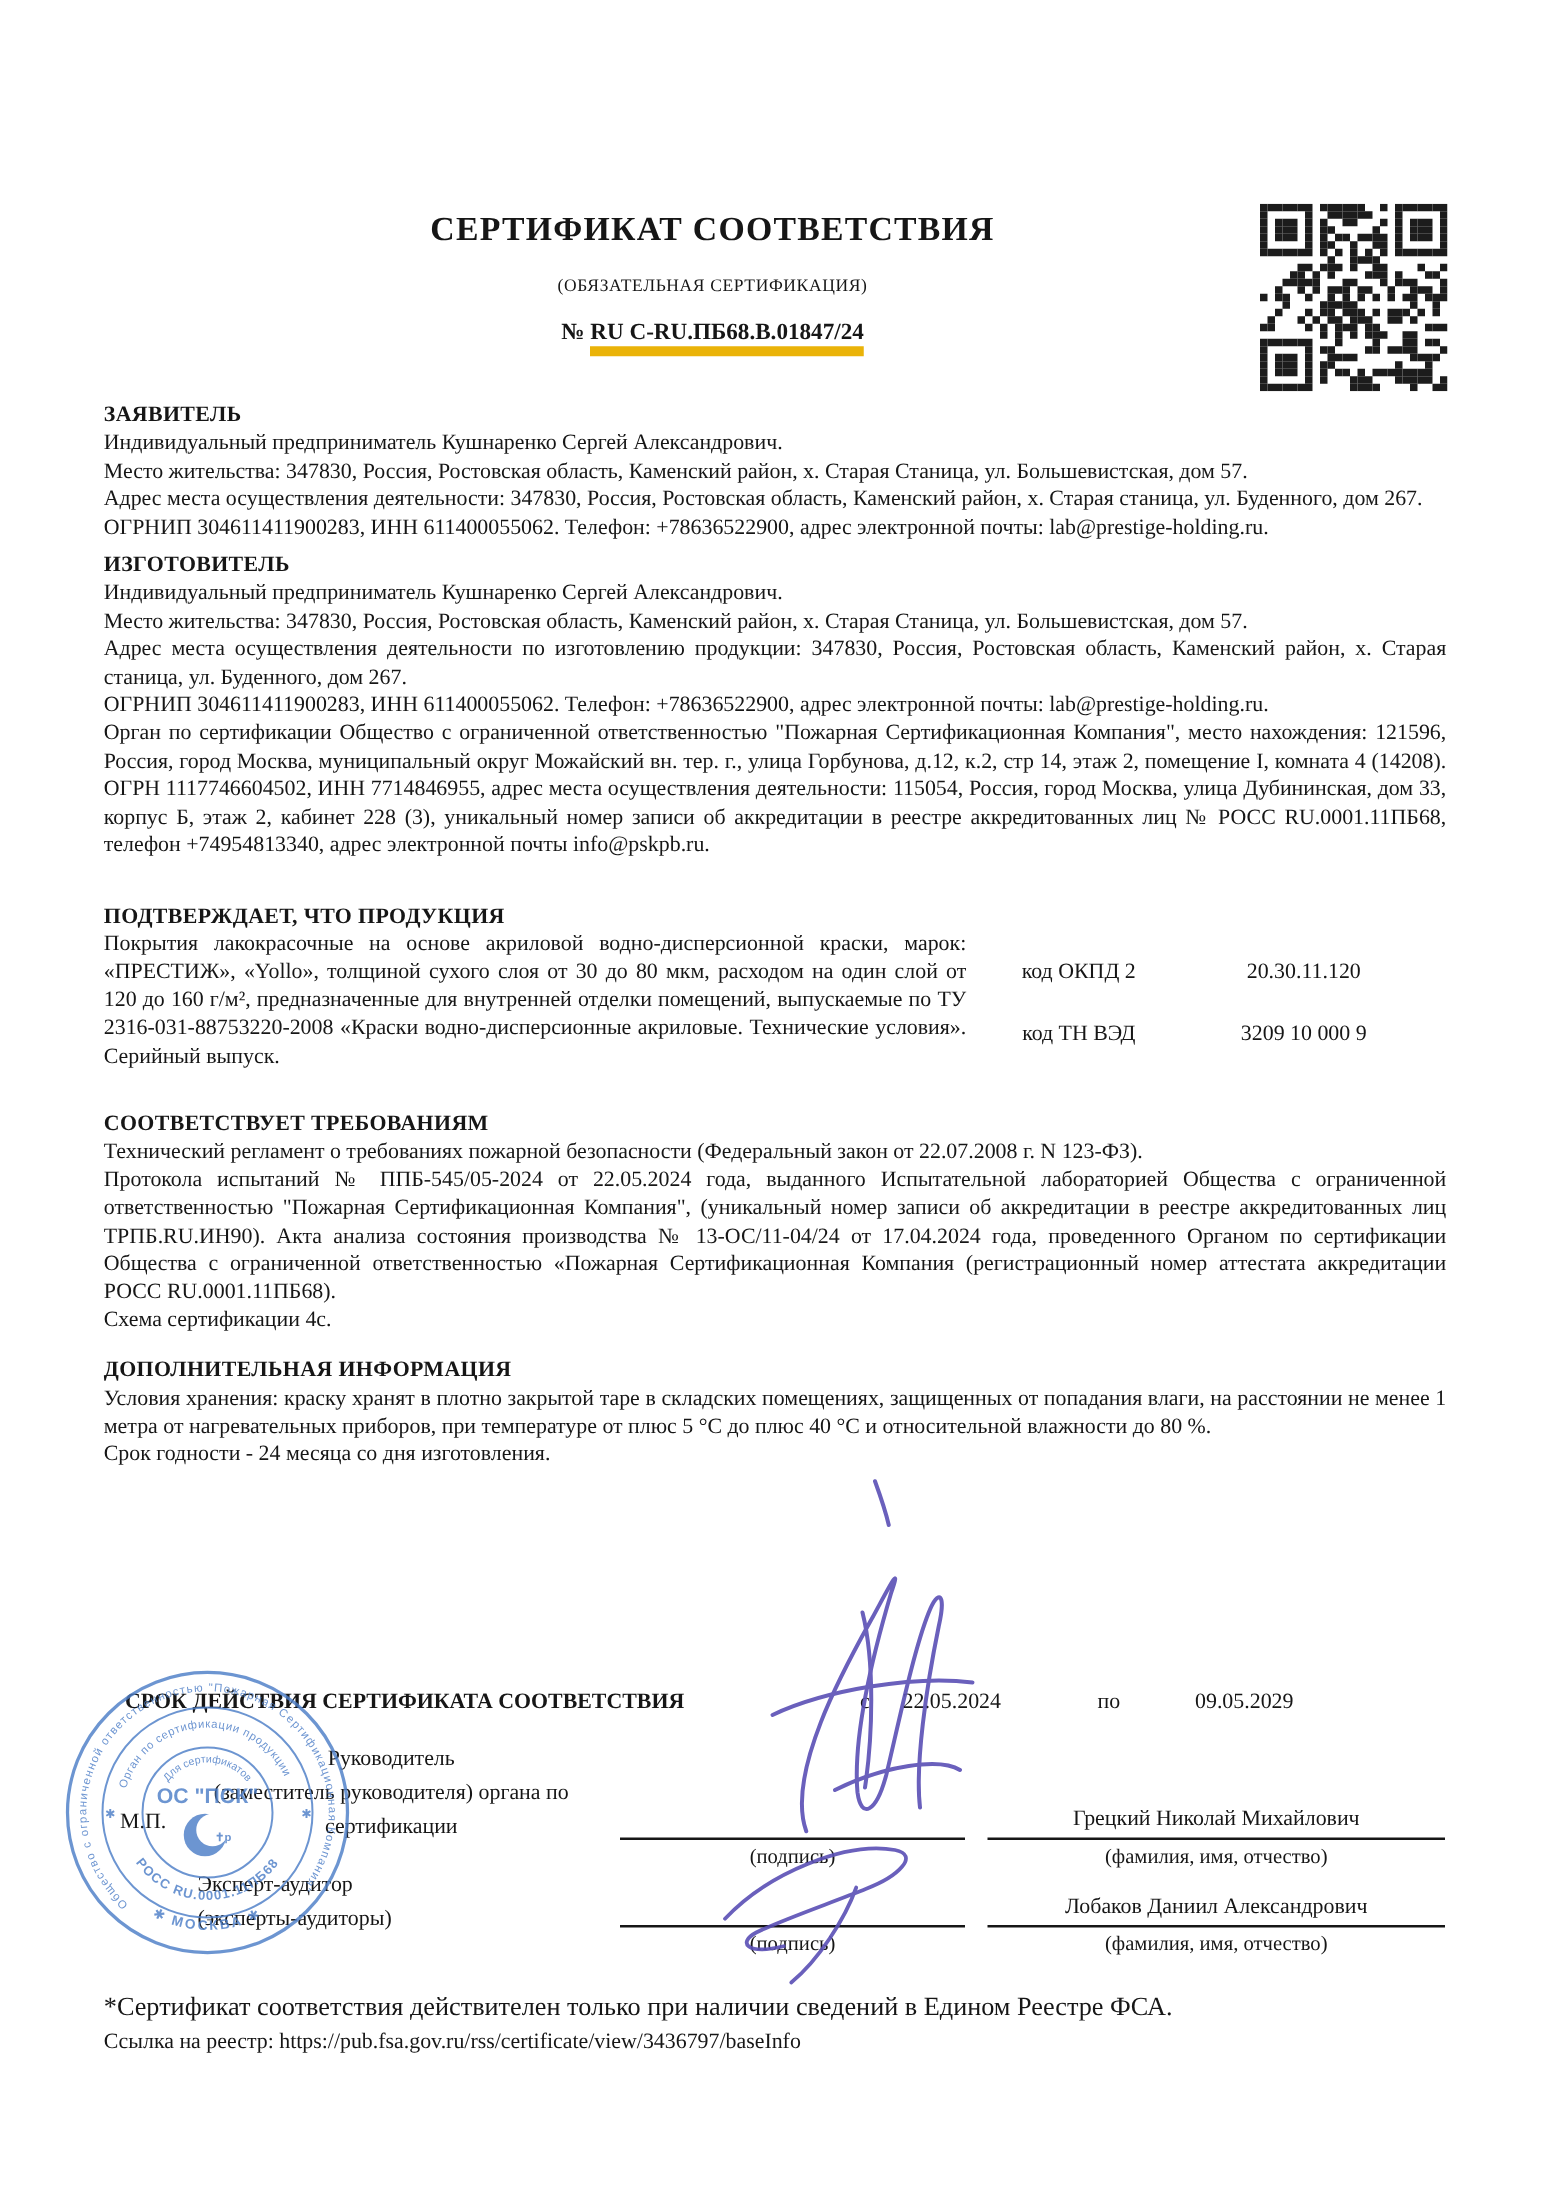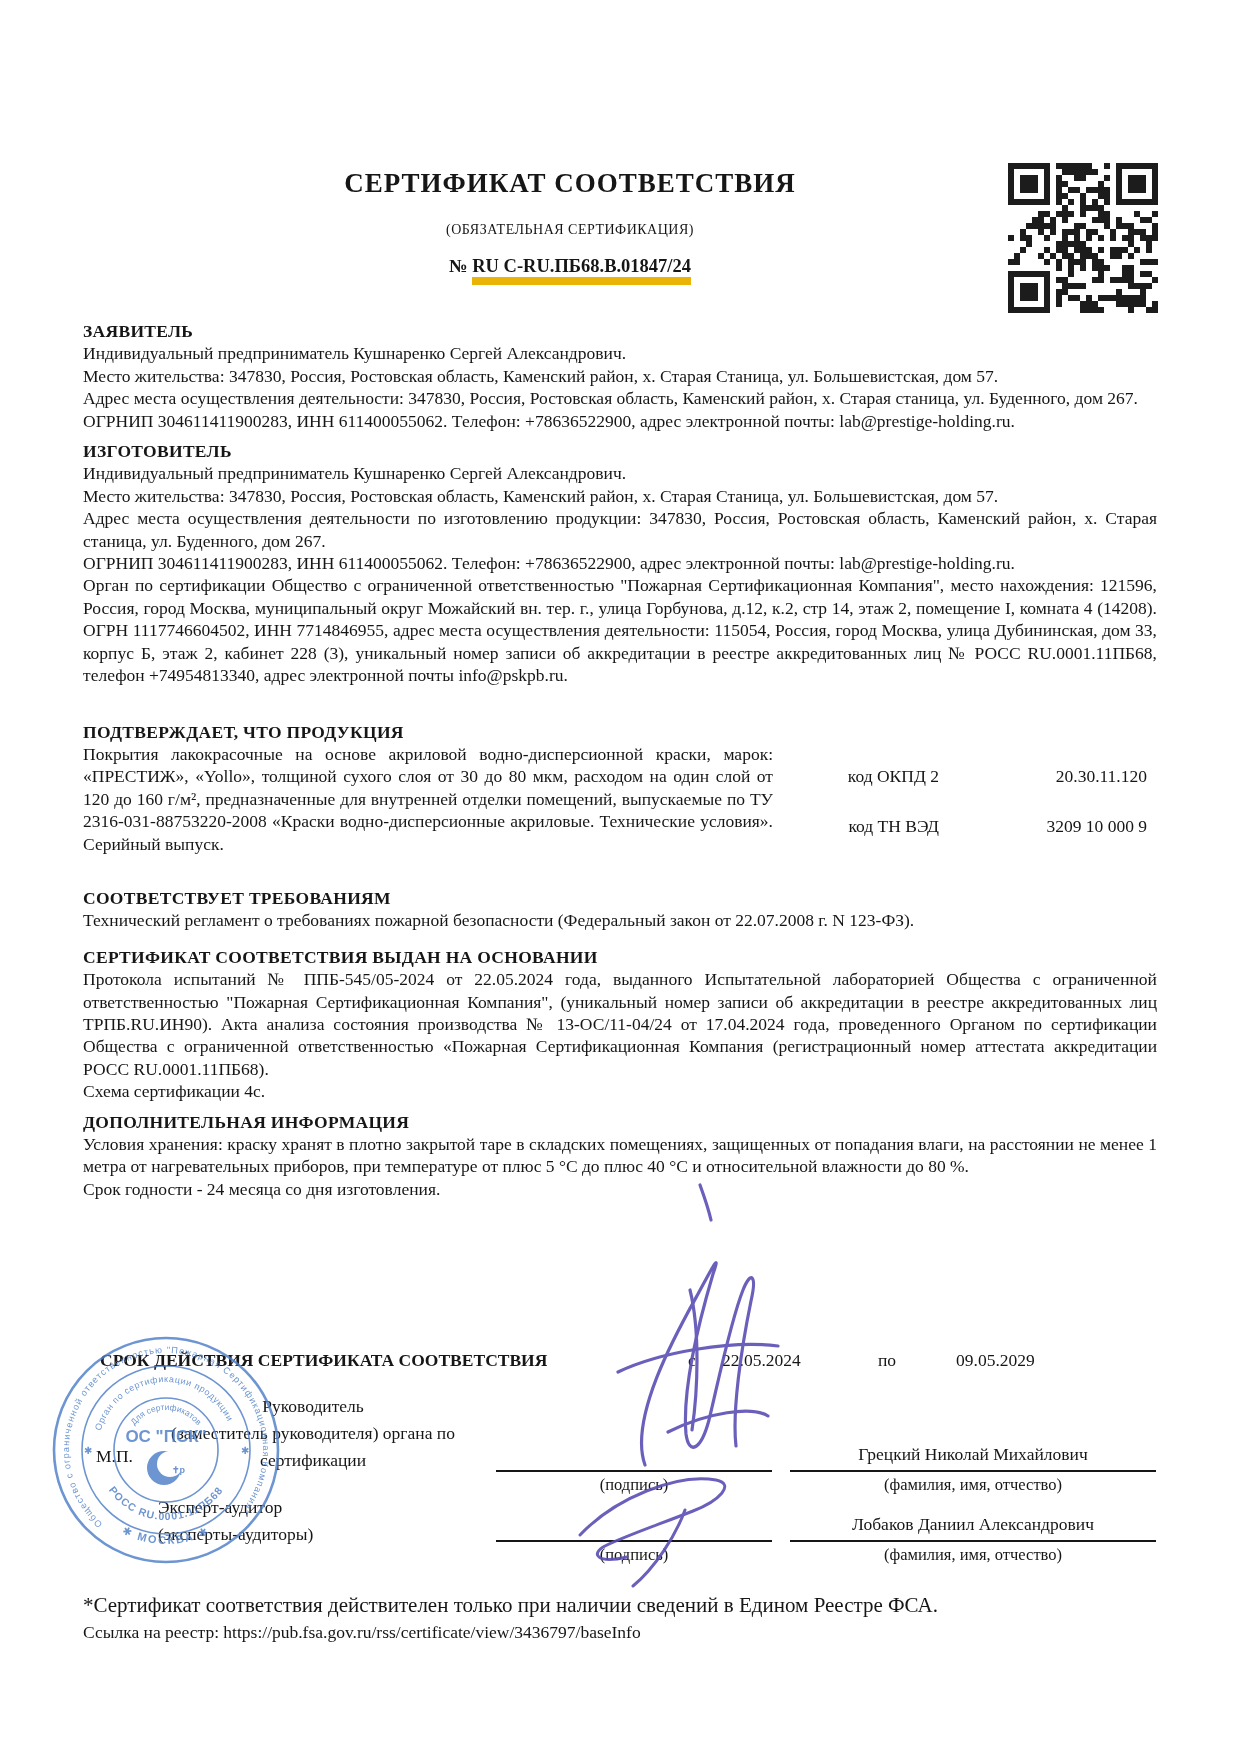--- a/index.html
+++ b/index.html
@@ -26,28 +26,28 @@
   .hdr-number .num-underline { border-bottom:8px solid #eab308; padding-bottom:1px; }
   .qr-wrap { position:absolute; left:1008px; top:163px; width:150px; height:150px; }
 
   .content {
     position:absolute; left:83px; top:320px; width:1074px;
     font-size:17.5px; line-height:22.4px; text-align:justify;
   }
   .sec-h { font-weight:bold; letter-spacing:.3px; text-align:left; }
   .mt8  { margin-top:8px; }
   .mt14 { margin-top:14px; }
-  .mt22 { margin-top:8px; }
+  .mt22 { margin-top:18px; }
   .mt32 { margin-top:32px; }
   .mt34 { margin-top:34px; }
 
   .product-row { display:flex; }
   .product-text { width:690px; }
   .codes-col { width:374px; padding-left:14px; }
-  .code-row { display:flex; text-align:right; }
+  .code-row { display:flex; text-align:center; }
   .code-row.first { margin-top:22px; }
   .code-row.second { margin-top:28px; }
   .code-label { width:152px; }
   .code-value { flex:1; }
 
   .abs { position:absolute; }
   .validity-h { left:100px; top:1350px; font-weight:bold; font-size:17.5px; }
   .v-s   { left:688px; top:1350px; font-size:17.5px; }
   .v-d1  { left:722px; top:1350px; font-size:17.5px; }
   .v-po  { left:878px; top:1350px; font-size:17.5px; }
@@ -424,21 +424,20 @@
       <div class="code-row second">
         <span class="code-label">код ТН ВЭД</span>
         <span class="code-value">3209 10 000 9</span>
       </div>
     </div>
   </div>
 
   <div class="sec-h mt32">СООТВЕТСТВУЕТ ТРЕБОВАНИЯМ</div>
   <div>Технический регламент о требованиях пожарной безопасности (Федеральный закон от 22.07.2008 г. N 123-ФЗ).</div>
 
-  <div class="sec-h mt14">СЕРТИФИКАТ СООТВЕТСТВИЯ ВЫДАН НА ОСНОВАНИИ</div>
   <div>Протокола испытаний № ППБ-545/05-2024 от 22.05.2024 года, выданного Испытательной лабораторией Общества с ограниченной ответственностью "Пожарная Сертификационная Компания", (уникальный номер записи об аккредитации в реестре аккредитованных лиц ТРПБ.RU.ИН90). Акта анализа состояния производства № 13-ОС/11-04/24 от 17.04.2024 года, проведенного Органом по сертификации Общества с ограниченной ответственностью «Пожарная Сертификационная Компания (регистрационный номер аттестата аккредитации РОСС RU.0001.11ПБ68).</div>
   <div>Схема сертификации 4с.</div>
 
   <div class="sec-h mt22">ДОПОЛНИТЕЛЬНАЯ ИНФОРМАЦИЯ</div>
   <div>Условия хранения: краску хранят в плотно закрытой таре в складских помещениях, защищенных от попадания влаги, на расстоянии не менее 1 метра от нагревательных приборов, при температуре от плюс 5 °С до плюс 40 °С и относительной влажности до 80 %.</div>
   <div>Срок годности - 24 месяца со дня изготовления.</div>
 </div>
 
 <div class="abs validity-h">СРОК ДЕЙСТВИЯ СЕРТИФИКАТА СООТВЕТСТВИЯ</div>
 <div class="abs v-s">с</div>

